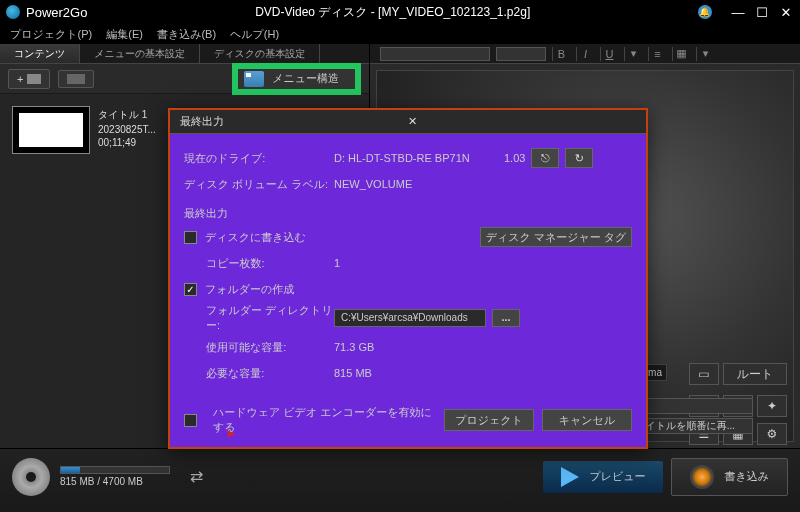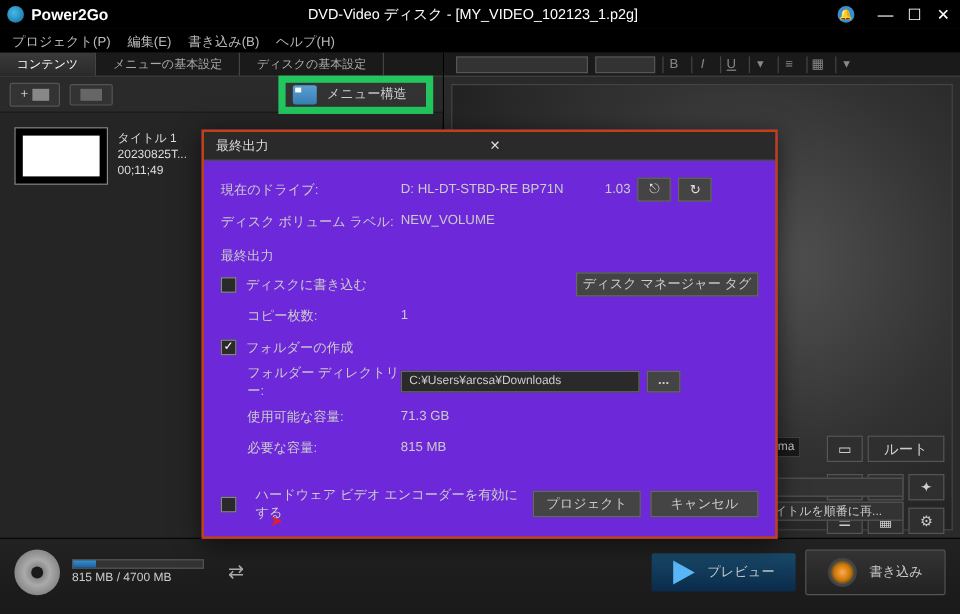--- a/index.html
+++ b/index.html
@@ -1,19 +1,19 @@
 <!DOCTYPE html>
 <html><head>
 <meta charset="utf-8">
 <style>
 *{margin:0;padding:0;box-sizing:border-box;font-family:"Meiryo UI","Yu Gothic",sans-serif;font-size:11px;color:#ccc}
 body{background:#1a1a1a;width:800px;height:512px;overflow:hidden;position:relative}
 .titlebar{height:24px;background:#000;display:flex;align-items:center;padding:0 6px}
 .logo-icon{width:14px;height:14px;border-radius:50%;background:radial-gradient(circle at 40% 40%,#4ab8e8,#0a6a9a);margin-right:6px}
-.app-name{font-size:13px;color:#fff;font-weight:700}
+.app-name{font-size:13px;color:#fff;font-weight:400}
 .win-title{flex:1;text-align:center;color:#fff;font-size:12px}
 .win-btns{display:flex;gap:8px;align-items:center}
 .bell{width:14px;height:14px;border-radius:50%;background:#3a8fcf;display:flex;align-items:center;justify-content:center;font-size:9px;color:#fff;margin-right:10px}
 .win-btn{width:16px;height:14px;color:#fff;font-size:13px;display:flex;align-items:center;justify-content:center;cursor:pointer}
 .menubar{height:20px;background:#000;display:flex;align-items:center;padding:0 4px;gap:2px}
 .menu-item{padding:2px 6px;color:#bbb;cursor:pointer}
 .main{display:flex;height:404px;background:#2a2a2a}
 .left{width:370px;background:#252525;display:flex;flex-direction:column;border-right:1px solid #000}
 .tabs{height:20px;background:#1a1a1a;display:flex;border-bottom:1px solid #444}
 .tab{padding:3px 14px;font-size:10px;border-right:1px solid #444;cursor:pointer;color:#aaa}
@@ -66,21 +66,21 @@
 .drow{display:flex;align-items:center;min-height:24px;margin:2px 0}
 .dlbl{width:150px;color:#ccc;font-size:11px}
 .dval{color:#ccc;font-size:11px}
 .drive-txt{width:160px}
 .drive-ver{margin-left:10px}
 .ico-btn{width:28px;height:20px;background:#444;border:1px solid #666;margin-left:6px;cursor:pointer;display:flex;align-items:center;justify-content:center;font-size:11px;color:#ddd}
 .section-h{color:#ccc;font-size:11px;margin:10px 0 4px}
 .chk{width:13px;height:13px;border:1px solid #888;margin-right:8px;background:#2a2a2a;display:inline-flex;align-items:center;justify-content:center;cursor:pointer;font-size:10px;color:#fff}
 .indent{padding-left:22px}
 .wide-btn{width:152px;height:20px;background:#444;border:1px solid #666;cursor:pointer;text-align:center;line-height:18px;margin-left:auto}
-.path-input{width:199px;height:18px;background:#2a2a2a;border:1px solid #666;padding:0 6px;color:#ccc;font-size:10px;line-height:16px}
+.path-input{width:152px;height:18px;background:#2a2a2a;border:1px solid #666;padding:0 6px;color:#ccc;font-size:10px;line-height:16px}
 .dots{width:28px;height:18px;background:#444;border:1px solid #666;margin-left:6px;cursor:pointer;text-align:center;line-height:14px;font-weight:bold}
 .dlg-foot{display:flex;align-items:center;padding:8px 14px 12px;gap:8px}
 .dlg-btn{width:90px;height:22px;background:#444;border:1px solid #666;cursor:pointer;text-align:center;line-height:20px}
 .cursor{position:absolute;left:225px;top:426px;font-size:13px;color:#d22;z-index:200;pointer-events:none}
 </style>
 </head>
 <body>
 
 <div class="titlebar">
   <div class="logo-icon"></div>

